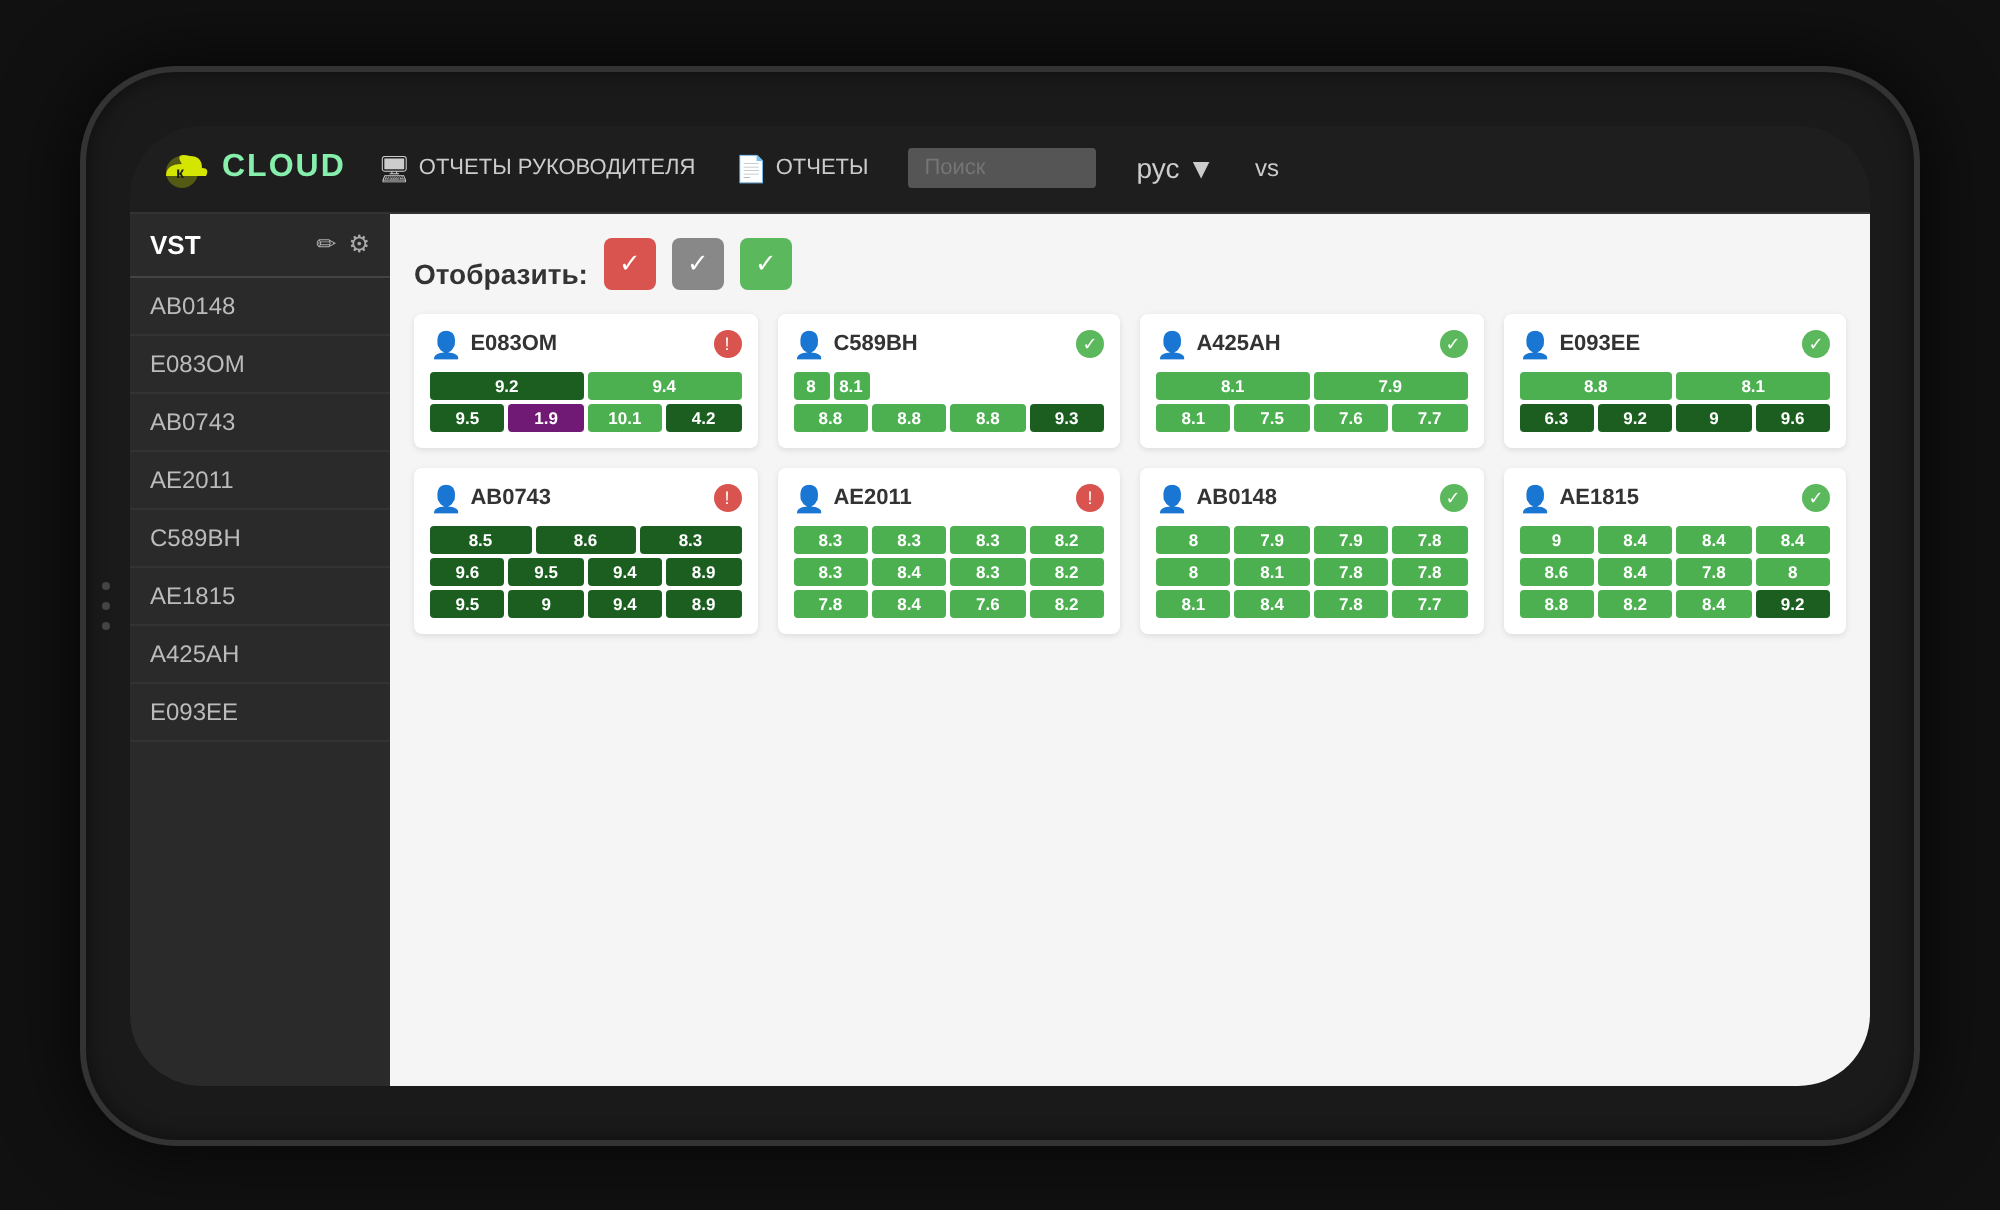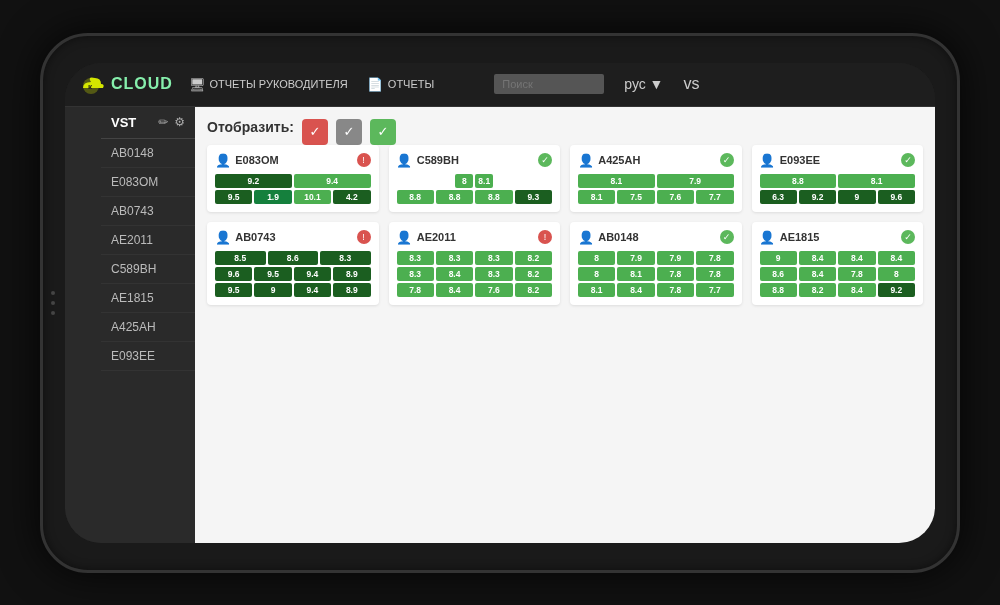--- a/index.html
+++ b/index.html
@@ -87,23 +87,22 @@
     .nav-link .nav-icon {
       font-size: 13px;
     }
 
     .search-box {
       background: #555;
       border: none;
       color: #ccc;
       padding: 4px 8px;
       font-size: 11px;
-      width: 110px;
+      width: 94px;
       border-radius: 2px;
-      margin-left: 40px;
     }
 
     .lang-selector {
       color: #ccc;
       font-size: 14px;
     }
 
     
     .main-content {
       display: flex;
@@ -111,21 +110,20 @@
       overflow: hidden;
     }
 
     
     .sidebar {
       width: 130px;
       background: #2a2a2a;
       flex-shrink: 0;
       display: flex;
       flex-direction: column;
-      padding-left: 36px;
     }
 
     .sidebar-header {
       padding: 8px 10px;
       display: flex;
       align-items: center;
       justify-content: space-between;
       border-bottom: 1px solid #444;
     }
 
@@ -158,23 +156,23 @@
     .main-panel {
       flex: 1;
       background: #f5f5f5;
       overflow-y: auto;
       padding: 12px;
     }
 
     
     .filter-row {
       display: flex;
-      align-items: flex-start;
+      align-items: flex-end;
       gap: 8px;
-      margin-bottom: 0;
+      margin-bottom: 12px;
     }
 
     .filter-label {
       font-size: 14px;
       font-weight: bold;
       color: #333;
     }
 
     .filter-btn {
       width: 26px;
@@ -247,37 +245,36 @@
 
     .values-wrapper {
       display: flex;
       flex-direction: column;
       gap: 2px;
     }
 
     .val-row {
       display: flex;
       gap: 2px;
-      justify-content: center;
     }
 
     .v {
       background: #4caf50;
       color: white;
       font-size: 8.5px;
       font-weight: bold;
       text-align: center;
       padding: 2px 0;
       border-radius: 2px;
       flex: 1;
       min-width: 18px;
     }
 
     .v.dark { background: #1b5e20; }
-    .v.med { background: #15803d; }
+    .v.med { background: #701a75; }
 
     
     .phone-scroll-dots {
       position: absolute;
       left: 8px;
       top: 50%;
       transform: translateY(-50%);
       display: flex;
       flex-direction: column;
       gap: 6px;
@@ -318,21 +315,21 @@
           <span>ОТЧЕТЫ РУКОВОДИТЕЛЯ</span>
         </span>
         <span class="nav-link">
           <span class="nav-icon">📄</span>
           <span>ОТЧЕТЫ</span>
         </span>
         <input class="search-box" placeholder="Поиск" style="">
         <span class="lang-selector">
           <span>рус</span> ▼
         </span>
-        <span style="color:#ccc;font-size:16px;">vs</span>
+        <span style="color:#ccc;font-size:12px;">vs</span>
       </div>
     </div>
 
     <div class="main-content">
 
       <div class="sidebar">
         <div class="sidebar-header">
           <span class="sidebar-title">VST</span>
           <div class="sidebar-icons">
             <span class="sidebar-icon">✏</span>

